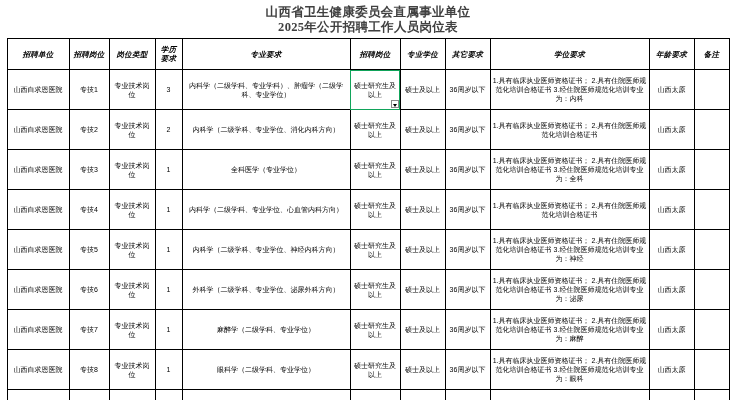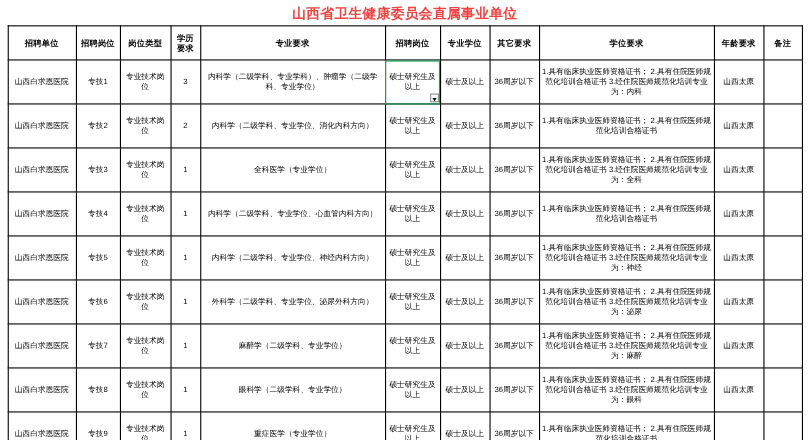--- a/index.html
+++ b/index.html
@@ -26,21 +26,21 @@
     text-align: center;
     padding-top: 5px;
     padding-bottom: 3px;
   }
   .title-line {
     font-family: "Liberation Serif", serif;
     font-weight: bold;
     font-size: 12.5px;
     line-height: 15px;
     letter-spacing: 0.3px;
-    color: #ef4444;
+    color: #404040;
   }
   table.grid {
     border-collapse: collapse;
     table-layout: fixed;
     width: 722px;
     margin: 0 auto;
     font-size: 7px;
   }
   table.grid th, table.grid td {
     border: 1px solid #000000;
@@ -50,20 +50,21 @@
     font-size: 7px;
     line-height: 9px;
     word-break: break-all;
     font-family: "Liberation Sans", sans-serif;
   }
   table.grid thead th {
     font-weight: bold;
     height: 28px;
     font-size: 7.5px;
     letter-spacing: 0.2px;
+    font-style: italic;
   }
   td.left {
     text-align: left;
     padding-left: 3px;
   }
   td.other {
     text-align: left;
     padding-left: 3px;
     line-height: 8.4px;
     font-size: 6.2px;
@@ -107,20 +108,21 @@
     border-top: 3px solid #000;
   }
 </style>
 </head>
 <body>
 
 <div class="page">
 
   <div class="title-block">
     <div class="title-line">山西省卫生健康委员会直属事业单位</div>
+    <div class="title-line">2025年公开招聘工作人员岗位表</div>
   </div>
 
   <table class="grid">
     <colgroup>
       <col class="col-unit">
         <col class="col-post">
         <col class="col-type">
         <col class="col-num">
       <col class="col-major">
         <col class="col-edu">

